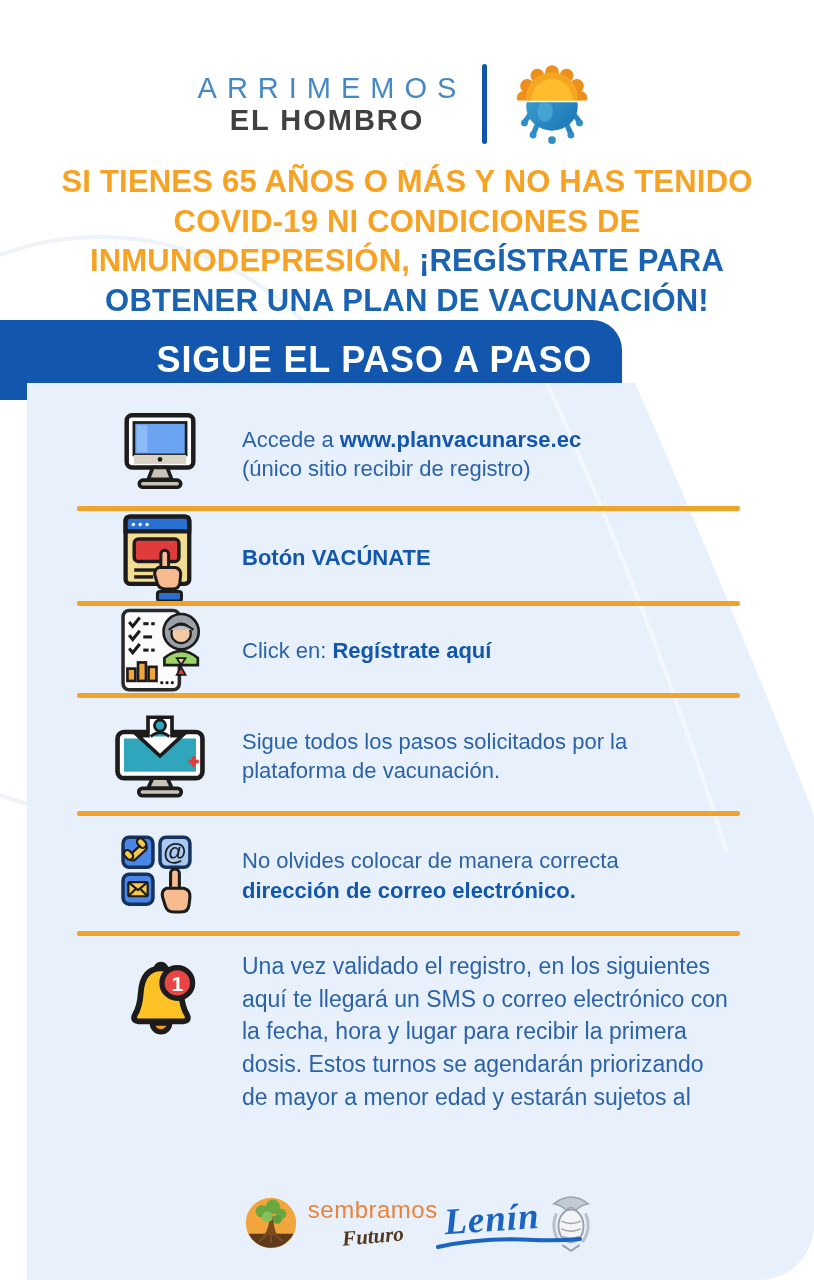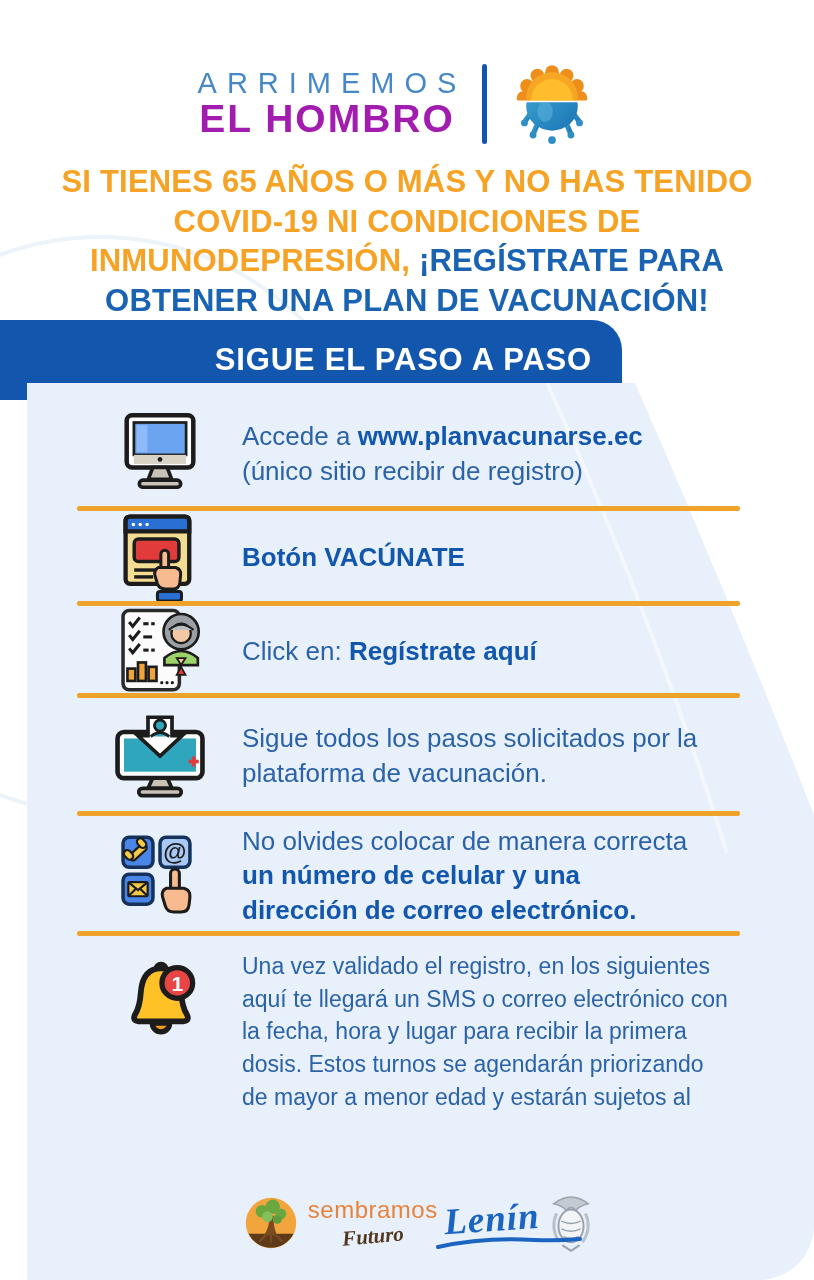--- a/index.html
+++ b/index.html
@@ -19,21 +19,21 @@
   .header-logo{
     position:absolute;top:58px;left:0;right:7px;
     display:flex;justify-content:center;align-items:center;
   }
   .brand-left{text-align:center;}
   .brand-arrimemos{
     font-size:29px;color:#4688c7;letter-spacing:10px;font-weight:400;
     margin-right:-10px;line-height:1.1;
   }
   .brand-hombro{
-    font-size:39px;color:#a21caf;font-weight:bold;letter-spacing:2px;line-height:1.05;
+    font-size:29px;color:#404040;font-weight:bold;letter-spacing:2px;line-height:1.05;
   }
   .brand-divider{
     width:5px;height:80px;background:#1256ab;border-radius:3px;margin:0 22px 0 26px;
   }
   .sun-virus{margin-right:14px;display:block;}
   .brand-right{text-align:left;}
   .brand-plan{font-size:37px;font-weight:bold;color:#1f73b6;line-height:1;letter-spacing:1px;}
   .brand-vacunarse{font-size:37px;font-weight:bold;color:#3fa9d0;line-height:1.08;letter-spacing:0.5px;}
 
   
@@ -43,38 +43,38 @@
   }
   .headline .ln{display:block;}
   .hl-orange{color:#f6a325;}
   .hl-blue{color:#1a63b2;}
 
   
   .step-banner{
     position:absolute;top:320px;left:0;width:622px;height:80px;
     background:#1257ad;border-radius:0 30px 6px 0;
     display:flex;align-items:center;justify-content:flex-end;
-    padding-right:30px;color:#ffffff;font-size:31px;font-weight:bold;
+    padding-right:30px;color:#ffffff;font-size:36px;font-weight:bold;
     letter-spacing:0.8px;
   }
 
   
   .panel{
     position:absolute;top:383px;left:27px;right:0;bottom:0;
     background:#e7f0fb;border-bottom-right-radius:55px;overflow:hidden;
   }
   .swoosh{position:absolute;top:0;right:0;display:block;}
 
   
   .step{
     position:absolute;left:50px;right:40px;
     display:flex;align-items:center;
   }
   .icon-box{width:165px;flex:none;display:flex;justify-content:center;align-items:center;}
-  .text-box{flex:1;color:#2b62a8;font-size:26px;line-height:1.33;}
+  .text-box{flex:1;color:#2b62a8;font-size:22px;line-height:1.33;}
   .text-box .bold, .text-box b{color:#1257ad;font-weight:bold;}
   .nw{display:block;white-space:nowrap;}
   .step-1{top:18px;height:106px;}
   .step-2{top:131px;height:87px;}
   .step-3{top:226px;height:84px;}
   .step-4{top:318px;height:110px;}
   .step-5{top:437px;height:111px;}
   .step-6{top:565px;height:210px;align-items:flex-start;}
   .step-6 .icon-box{margin-top:8px;}
   .step-6 .text-box{font-size:23px;line-height:1.42;padding-top:2px;}
@@ -296,21 +296,20 @@
         <rect x="14" y="59" width="22" height="16" rx="2" fill="#f7c948" stroke="#1c1c1c" stroke-width="2.5"></rect>
         <path d="M14 59 l11 9 l11 -9 M14 75 l8 -8 M36 75 l-8 -8" stroke="#1c1c1c" stroke-width="2.5" fill="none"></path>
         <g fill="#f7bb8f" stroke="#1c1c1c" stroke-width="3.5">
           <rect x="62" y="44" width="10" height="30" rx="5"></rect>
           <path d="M57 66 q-6 3 -4 10 l3 10 q2 7 10 7 h8 q8 0 9 -8 l1 -9 q1 -8 -7 -10 z"></path>
         </g>
       </svg>
     </div>
     <div class="text-box" data-interactable="false">
       <span class="nw" data-interactable="false">No olvides colocar de manera correcta</span>
-      <span class="nw bold" data-interactable="false">un número de celular y una</span>
       <span class="nw bold" data-interactable="false">dirección de correo electrónico.</span>
     </div>
   </div>
   <div class="divider d5" data-interactable="false"></div>
 
   <div class="step step-6" data-interactable="false">
     <div class="icon-box" data-interactable="false">
       <svg data-interactable="false" width="96" height="96" viewBox="0 0 100 100">
         <path d="M46 14 a5 5 0 0 1 10 0" fill="none" stroke="#1c1c1c" stroke-width="6"></path>
         <path d="M51 13 q19 0 21 25 q1 15 6 23 q3 6 -3 7 h-48 q-6 -1 -3 -7 q5 -8 6 -23 q2 -25 21 -25 z" fill="#ffc226" stroke="#1c1c1c" stroke-width="6" stroke-linejoin="round"></path>

